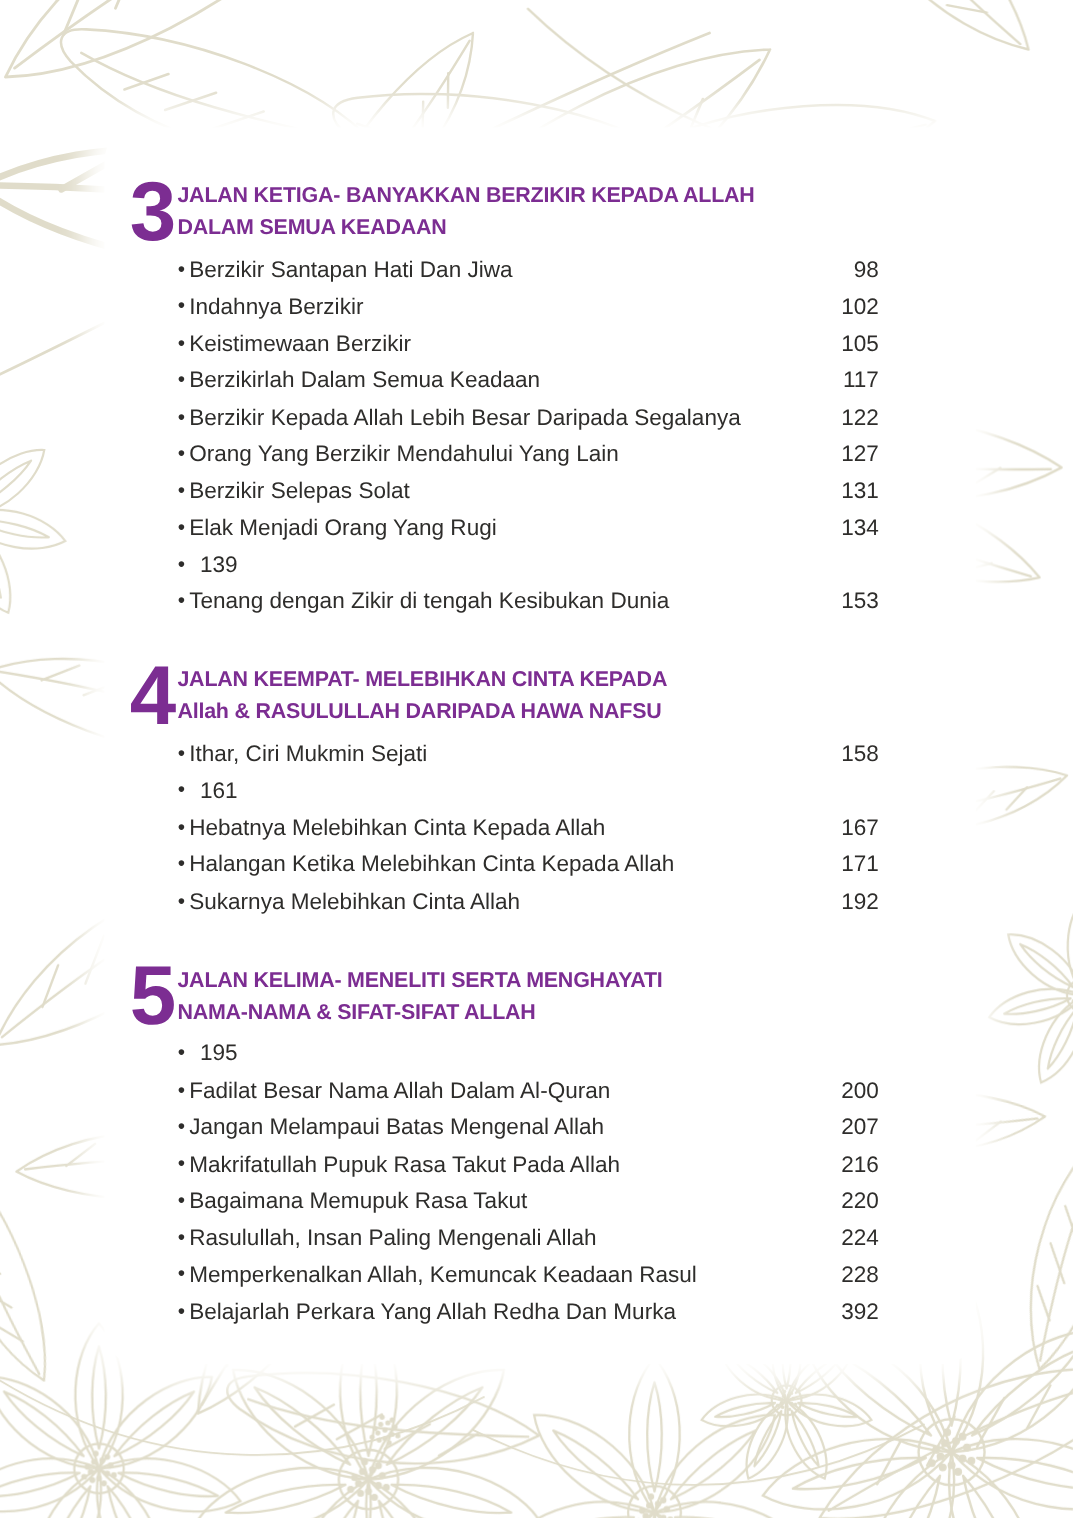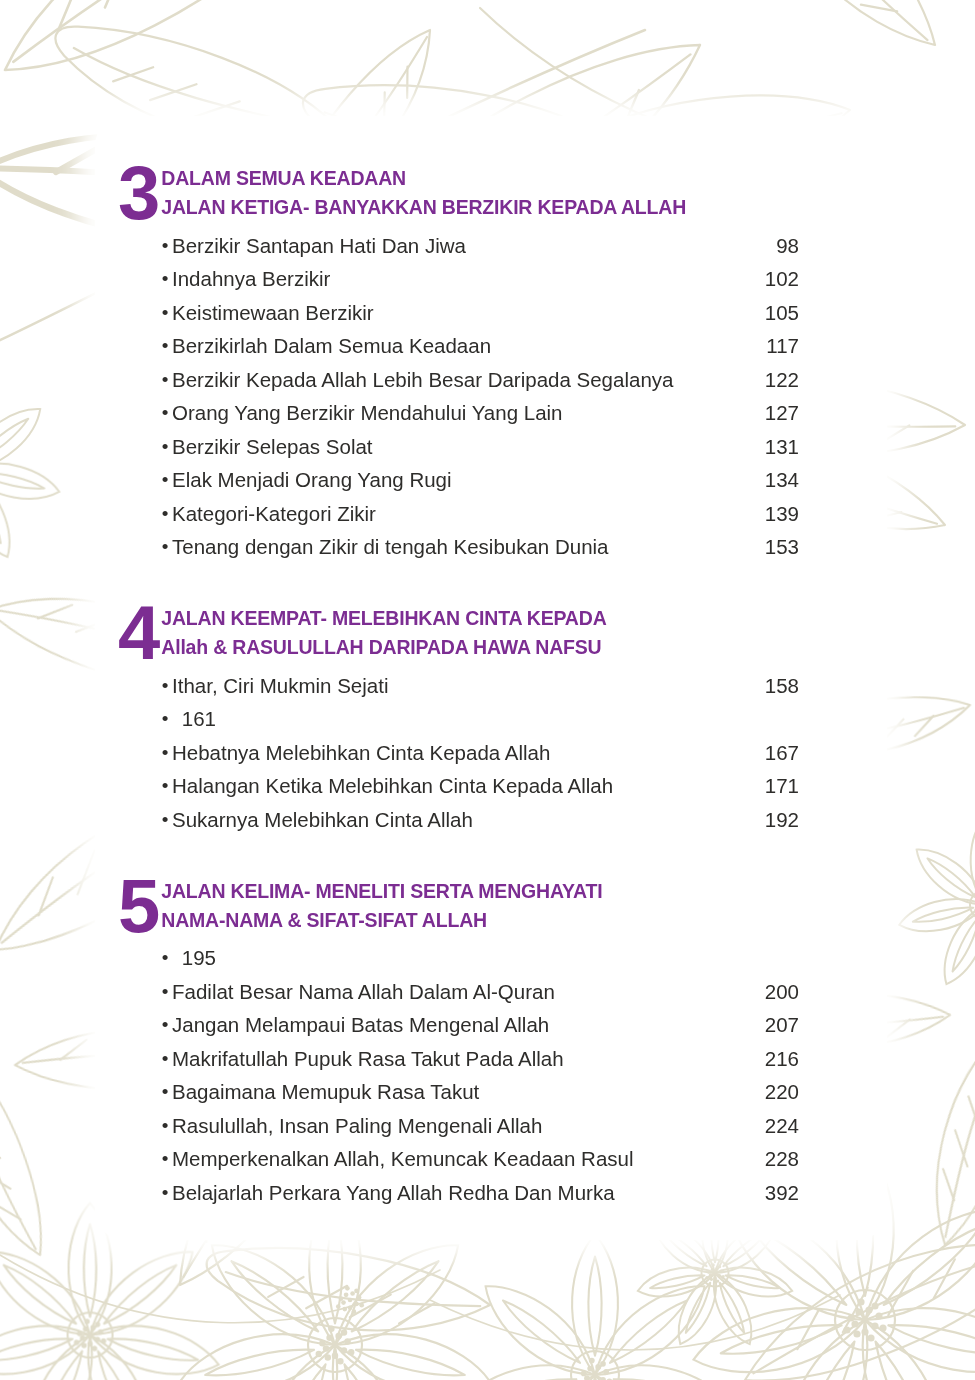--- a/index.html
+++ b/index.html
@@ -130,22 +130,22 @@
     <use href="#leaf" transform="translate(40,1255) rotate(-100) scale(1.6)" stroke-width="1.3"></use>
     <path d="M0 1255 C 140 1340, 300 1345, 440 1270 M430 1300 C 560 1365, 700 1370, 840 1295" stroke-width="1.6"></path>
   </g>
 </svg>
 
 <div class="content" id="sections-root">
   <section class="toc-section">
     <header class="section-header">
       <span class="section-number">3</span>
       <h2 class="section-title">
+        <span class="title-line">JALAN KETIGA- BANYAKKAN BERZIKIR KEPADA ALLAH</span>
         <span class="title-line">DALAM SEMUA KEADAAN</span>
-        <span class="title-line">JALAN KETIGA- BANYAKKAN BERZIKIR KEPADA ALLAH</span>
       </h2>
     </header>
     <ul class="toc-list">
   <li class="toc-item">
     <span class="bullet">•</span>
     <span class="item-label">Berzikir Santapan Hati Dan Jiwa</span>
     <span class="item-page">98</span>
   </li>
 
   <li class="toc-item">
@@ -185,21 +185,20 @@
   </li>
 
   <li class="toc-item">
     <span class="bullet">•</span>
     <span class="item-label">Elak Menjadi Orang Yang Rugi</span>
     <span class="item-page">134</span>
   </li>
 
   <li class="toc-item">
     <span class="bullet">•</span>
-    <span class="item-label">Kategori-Kategori Zikir</span>
     <span class="item-page">139</span>
   </li>
 
   <li class="toc-item">
     <span class="bullet">•</span>
     <span class="item-label">Tenang dengan Zikir di tengah Kesibukan Dunia</span>
     <span class="item-page">153</span>
   </li>
 </ul>
   </section>

